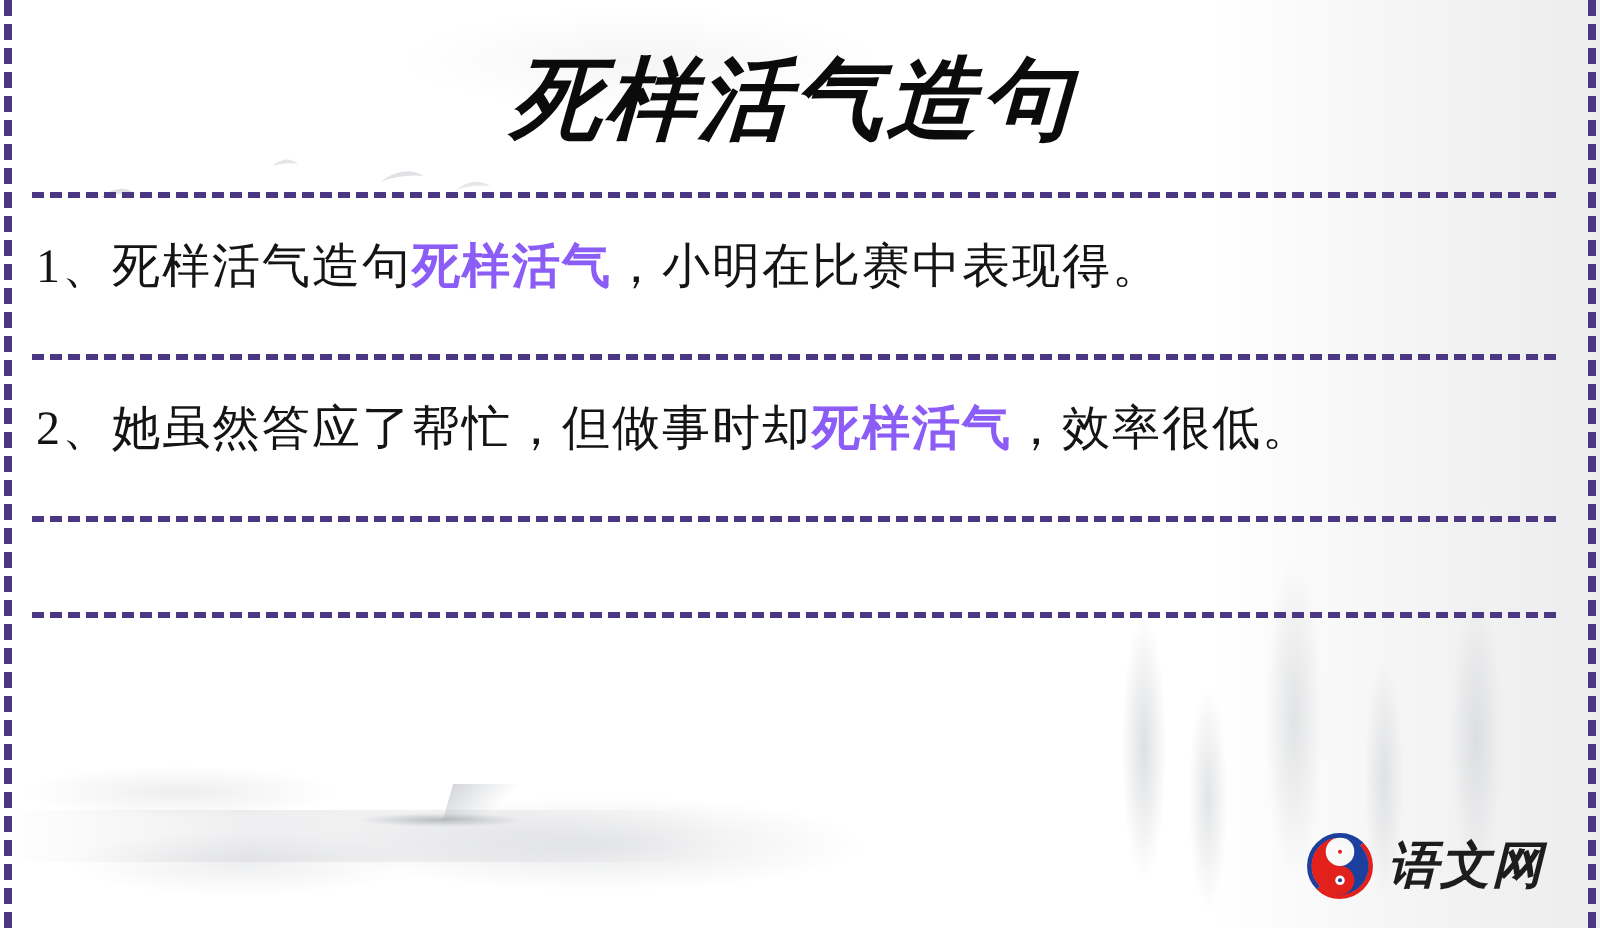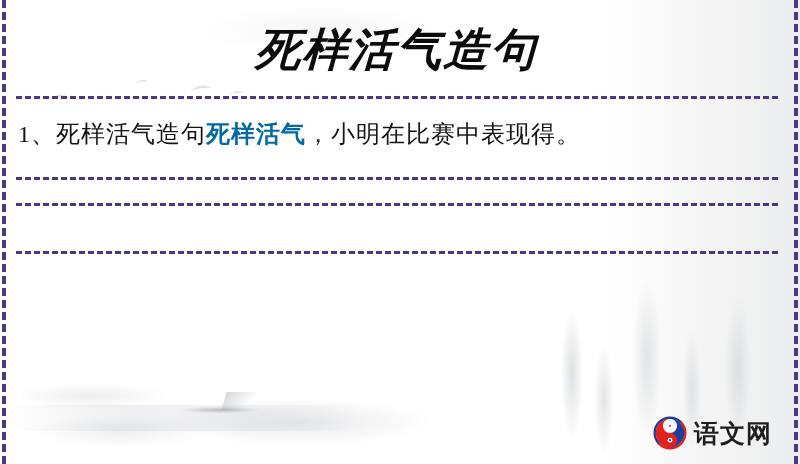--- a/index.html
+++ b/index.html
@@ -145,21 +145,21 @@
 
   .sentence {
     font-family: "Liberation Serif", "DejaVu Serif", serif;
     font-size: 24px;
     line-height: 40px;
     color: #141414;
     padding: 15px 4px 0 2px;
     letter-spacing: 1px;
   }
   .sentence .hl {
-    color: #0369a1;
+    color: #8b5cf6;
     font-weight: bold;
   }
 
   
   .logo {
     position: absolute;
     right: 28px;
     bottom: 14px;
     display: flex;
     align-items: center;
@@ -171,20 +171,21 @@
     height: 34px;
     display: block;
   }
   .logo-text {
     font-family: "Liberation Sans", "DejaVu Sans", sans-serif;
     font-size: 25px;
     font-weight: bold;
     color: #1d1d1d;
     letter-spacing: 1px;
     line-height: 1;
+    font-style: italic;
   }
 </style>
 </head>
 <body>
 
 <div id="page">
 
   <div class="wm wm-topmist"></div>
   <div class="wm wm-right-block"></div>
   <div class="wm wm-right-trees"></div>
@@ -208,20 +209,23 @@
     <h1 class="title">死样活气造句</h1>
 
     <div class="hr hr-1"></div>
 
     <div class="sentence">
       <span>1、</span><span>死样活气造句</span><span class="hl">死样活气</span><span>，小明在比赛中表现得。</span>
     </div>
 
     <div class="hr hr-2"></div>
 
+    <div class="sentence">
+      <span>2、</span><span>她虽然答应了帮忙，但做事时却</span><span class="hl">死样活气</span><span>，效率很低。</span>
+    </div>
 
     <div class="hr hr-3"></div>
 
 
     <div class="hr hr-4"></div>
 
   </div>
 
   <div class="logo">
     <svg class="logo-mark" viewBox="0 0 100 100">

